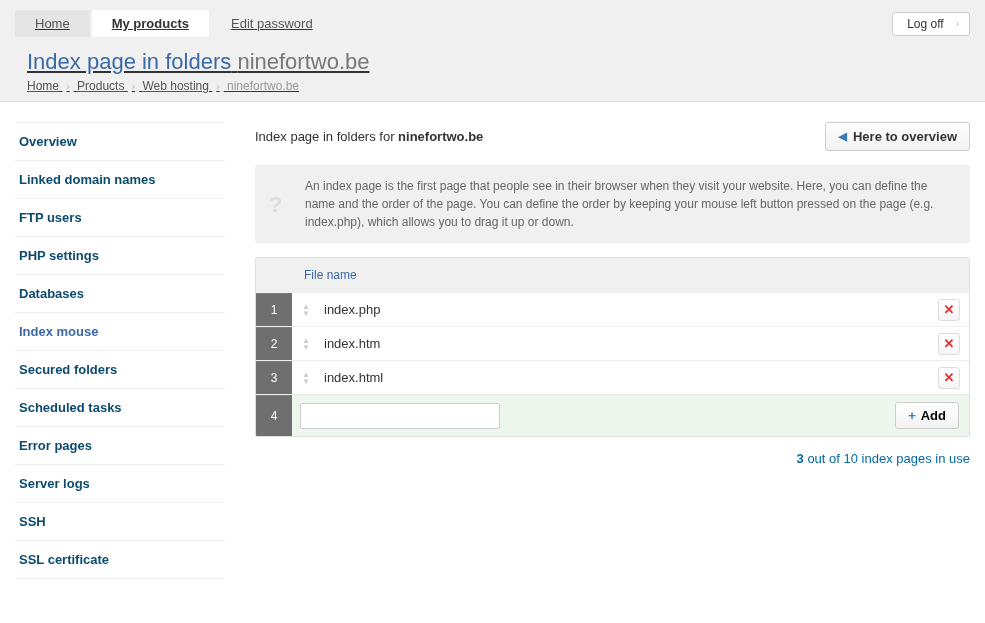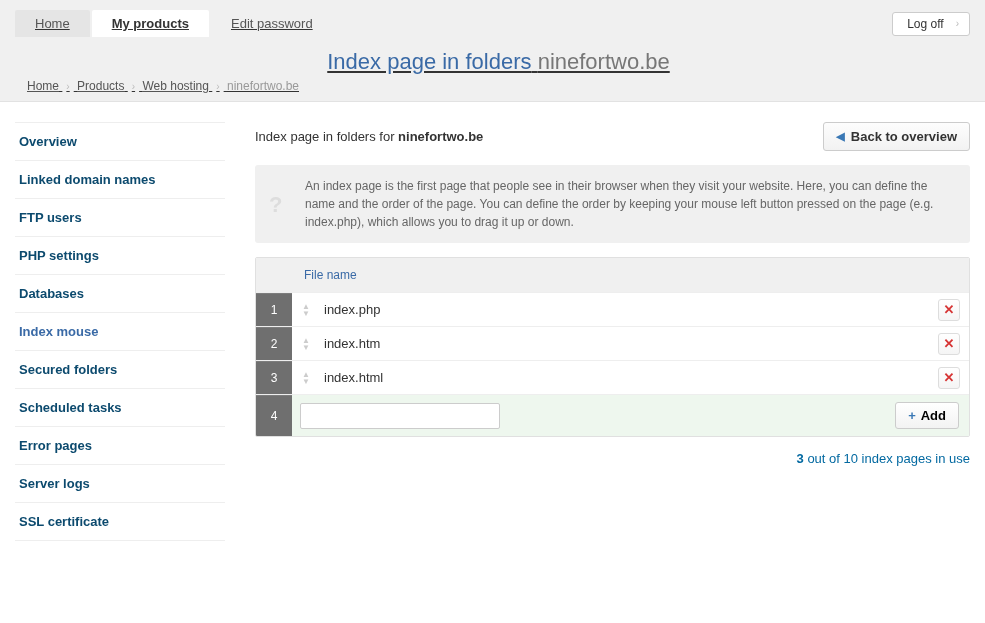--- a/index.html
+++ b/index.html
@@ -47,21 +47,20 @@
     gap: 12px;
   }
   .logoff-btn .arrow { color: #bbb; font-size: 10px; }
   .page-title-row {
     margin-top: 12px;
     padding-left: 12px;
   }
   .page-title {
     font-size: 22px;
     font-weight: 400;
-    text-align: center;
   }
   .page-title .blue { color: #3a6aa6; }
   .page-title .grey { color: #777; }
   .breadcrumb {
     margin-top: 4px;
     padding-left: 12px;
     font-size: 12px;
     color: #666;
   }
   .breadcrumb a { color: #555; text-decoration: underline; cursor: pointer; }
@@ -282,31 +281,32 @@
       <div class="side-item first">Overview</div>
       <div class="side-item">Linked domain names</div>
       <div class="side-item">FTP users</div>
       <div class="side-item">PHP settings</div>
       <div class="side-item">Databases</div>
       <div class="side-item active">Index mouse</div>
       <div class="side-item">Secured folders</div>
       <div class="side-item">Scheduled tasks</div>
       <div class="side-item">Error pages</div>
       <div class="side-item">Server logs</div>
+      <div class="side-item">SSH</div>
       <div class="side-item">SSL certificate</div>
     </div>
 
   <div class="content">
     <div class="content-head">
       <div class="content-head-title">
         <span>Index page in folders for </span><strong>ninefortwo.be</strong>
       </div>
       <button class="back-btn">
         <span class="tri">◀</span>
-        <span>Back to overview</span>
+        <span>Here to overview</span>
       </button>
     </div>
 
     <div class="info-box">
       <span class="qmark">?</span>
       <span>An index page is the first page that people see in their browser when they visit your website. Here, you can define the name and the order of the page. You can define the order by keeping your mouse left button pressed on the page (e.g. index.php), which allows you to drag it up or down.</span>
     </div>
 
     <div class="table">
       <div class="thead">

